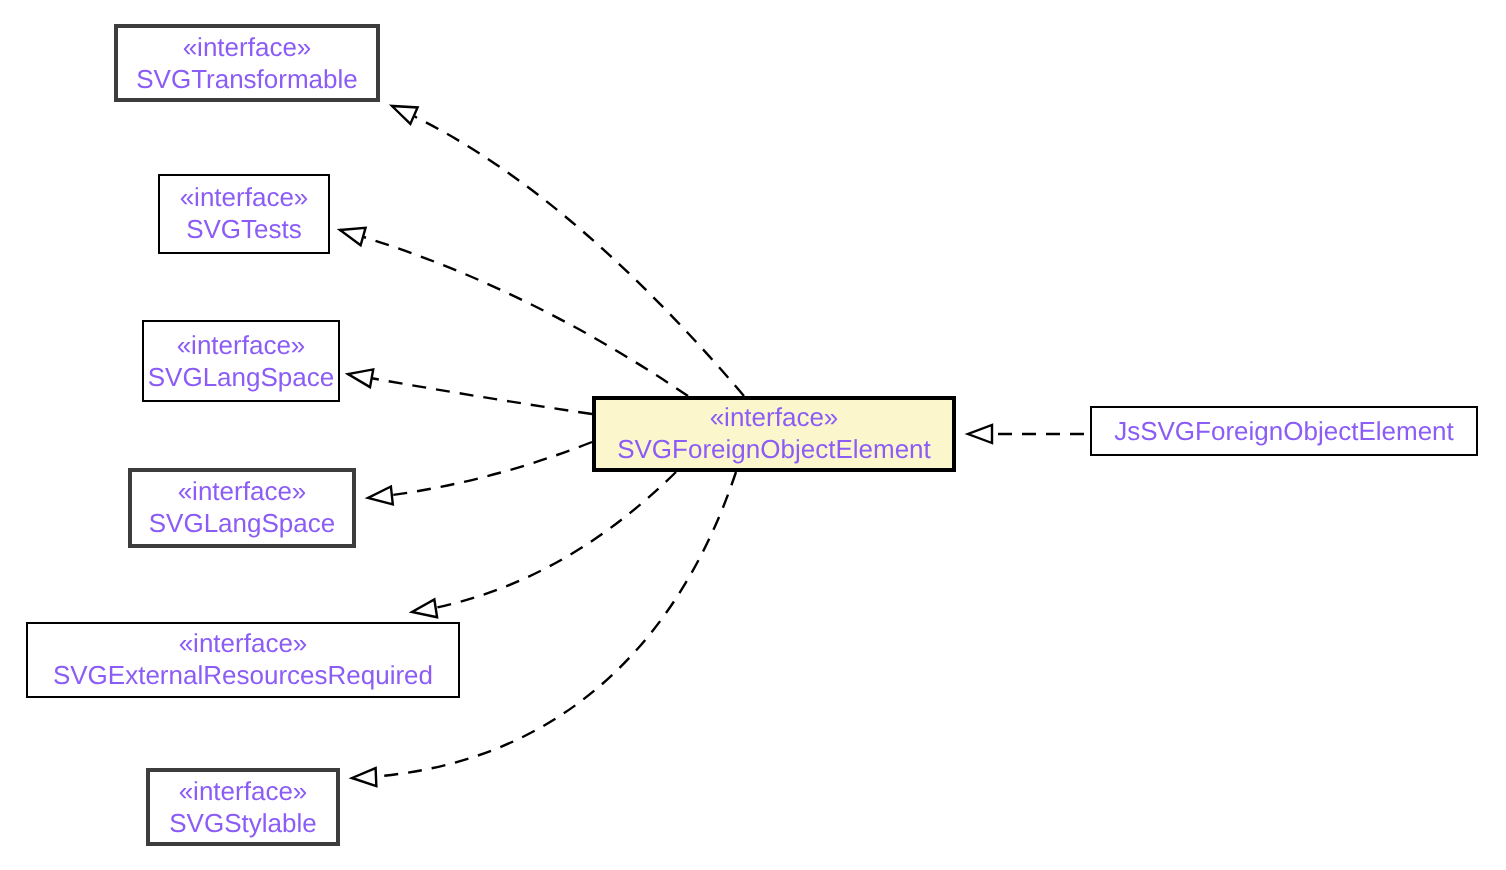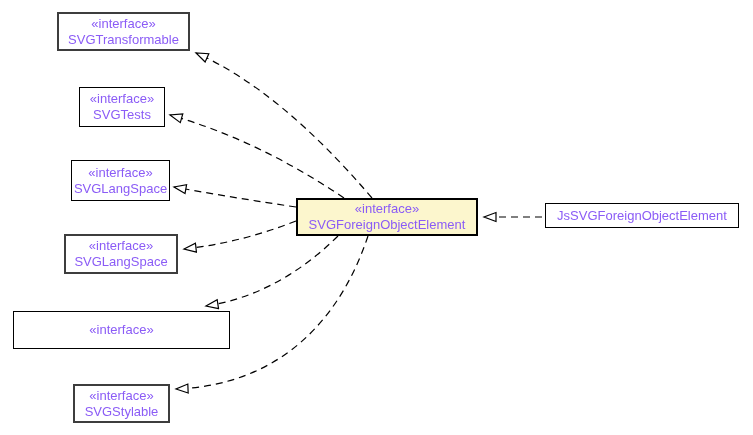--- a/index.html
+++ b/index.html
@@ -87,20 +87,21 @@
     <span>SVGLangSpace</span>
   </div>
 
   <div class="node thick n-langspace">
     <span>«interface»</span>
     <span>SVGLangSpace</span>
   </div>
 
   <div class="node n-extres">
     <span>«interface»</span>
+    <span>SVGExternalResourcesRequired</span>
   </div>
 
   <div class="node thick n-element">
     <span>«interface»</span>
     <span>SVGStylable</span>
   </div>
 
   <div class="node highlight n-center">
     <span>«interface»</span>
     <span>SVGForeignObjectElement</span>

